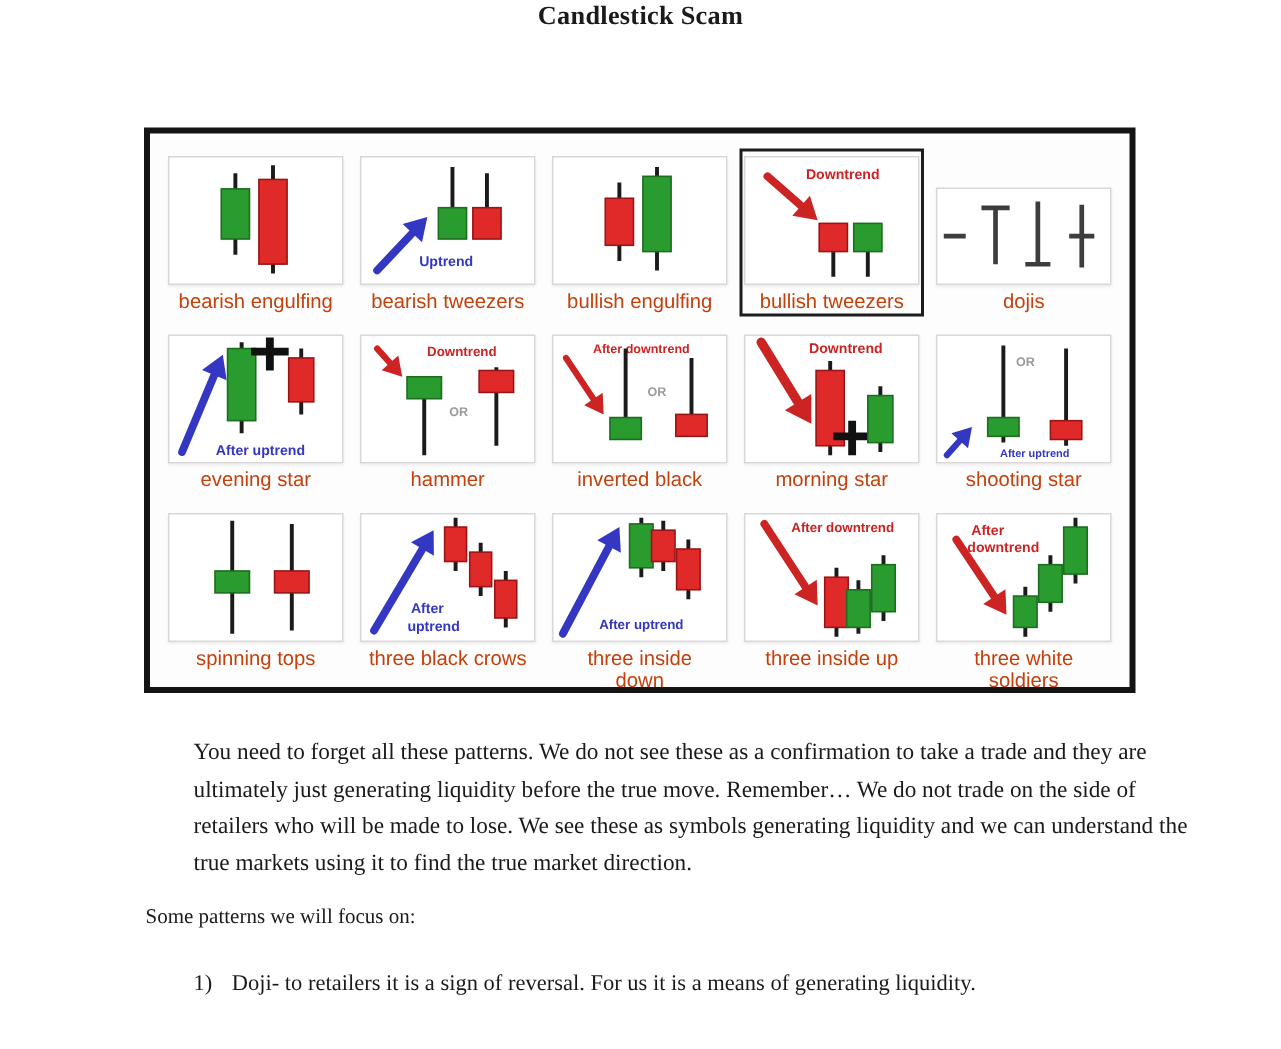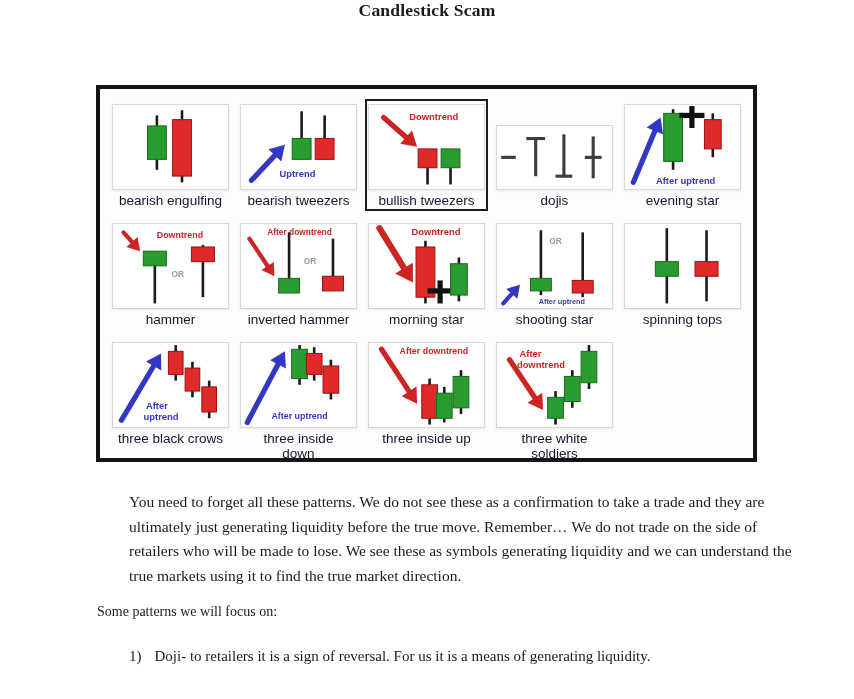--- a/index.html
+++ b/index.html
@@ -11,21 +11,21 @@
           border:4px solid #141414;background:#fdfdfd;box-sizing:border-box;}
   .grid{display:grid;grid-template-columns:repeat(5,1fr);column-gap:11px;row-gap:13px;
         padding:13px 12px 6px 12px;}
   .cell{display:flex;flex-direction:column;align-items:center;}
   .cell.hl{outline:2.5px solid #1d1d1d;outline-offset:1px;}
   .tilewrap{width:100%;height:88px;display:flex;align-items:flex-end;justify-content:center;}
   .tile{width:100%;background:#ffffff;border:1px solid #d8d8d8;box-sizing:border-box;
         box-shadow:0 1px 2px rgba(0,0,0,0.08);}
   .tile svg{display:block;width:100%;height:auto;}
   .plabel{margin-top:3px;font-family:"Liberation Sans",sans-serif;font-size:13.5px;
-          color:#0f172a;text-align:center;line-height:15px;white-space:pre-line;}
+          color:#c2410c;text-align:center;line-height:15px;white-space:pre-line;}
   .para{position:absolute;left:97px;top:490px;width:664px;font-size:15.5px;line-height:24.6px;margin-left:32px;}
   .focus{position:absolute;left:97px;top:604px;width:664px;font-size:14px;}
   .listitem{position:absolute;left:129px;top:648px;width:620px;font-size:15px;}
   .listitem .marker{margin-right:13px;}
   svg text{font-family:"Liberation Sans",sans-serif;font-weight:bold;}
 </style>
 </head>
 <body>
 
 <div class="page">
@@ -65,20 +65,37 @@
                 </g>
                 <g>
                   <line x1="80" y1="10" x2="80" y2="52" stroke="#1b1b1b" stroke-width="2.5"></line>
                   <rect x="71" y="32" width="18" height="20" fill="#e02a2a" stroke="#991414" stroke-width="1"></rect>
                 </g>
               </svg>
             </div>
           </div>
           <div class="plabel">bearish tweezers</div>
         </div>
+        <div class="cell">
+          <div class="tilewrap">
+            <div class="tile">
+              <svg viewBox="0 0 110 80">
+                <g>
+                  <line x1="42" y1="16" x2="42" y2="66" stroke="#1b1b1b" stroke-width="2.5"></line>
+                  <rect x="33" y="26" width="18" height="30" fill="#e02a2a" stroke="#991414" stroke-width="1"></rect>
+                </g>
+                <g>
+                  <line x1="66" y1="6" x2="66" y2="72" stroke="#1b1b1b" stroke-width="2.5"></line>
+                  <rect x="57" y="12" width="18" height="48" fill="#2a9b2f" stroke="#1d6c20" stroke-width="1"></rect>
+                </g>
+              </svg>
+            </div>
+          </div>
+          <div class="plabel">bullish engulfing</div>
+        </div>
         <div class="cell hl">
           <div class="tilewrap">
             <div class="tile">
               <svg viewBox="0 0 110 80">
                 <text x="62" y="14" fill="#cc2323" font-size="9" text-anchor="middle">Downtrend</text>
                 <g>
                   <line x1="14" y1="12" x2="35.46392627410371" y2="30.780935489840747" stroke="#cc2323" stroke-width="5" stroke-linecap="round"></line>
                   <polygon points="46,40 29.866637107221308,37.177837394849206 41.06121544098612,24.384033584832284" fill="#cc2323"></polygon>
                 </g>
                 <g>
@@ -171,21 +188,21 @@
                   <rect x="36" y="52" width="20" height="14" fill="#2a9b2f" stroke="#1d6c20" stroke-width="1"></rect>
                 </g>
                 <text x="66" y="38" fill="#9a9a9a" font-size="8" text-anchor="middle">OR</text>
                 <g>
                   <line x1="88" y1="14" x2="88" y2="64" stroke="#1b1b1b" stroke-width="2.5"></line>
                   <rect x="78" y="50" width="20" height="14" fill="#e02a2a" stroke="#991414" stroke-width="1"></rect>
                 </g>
               </svg>
             </div>
           </div>
-          <div class="plabel">inverted hammer</div>
+          <div class="plabel">inverted black</div>
         </div>
         <div class="cell">
           <div class="tilewrap">
             <div class="tile">
               <svg viewBox="0 0 110 80">
                 <text x="64" y="11" fill="#cc2323" font-size="9" text-anchor="middle">Downtrend</text>
                 <g>
                   <line x1="10" y1="4" x2="33.50962170423777" y2="42.20313526938639" stroke="#cc2323" stroke-width="6" stroke-linecap="round"></line>
                   <polygon points="42,56 25.078204368862792,47.3916997834633 41.941039039612754,37.01457075530947" fill="#cc2323"></polygon>
                 </g>

